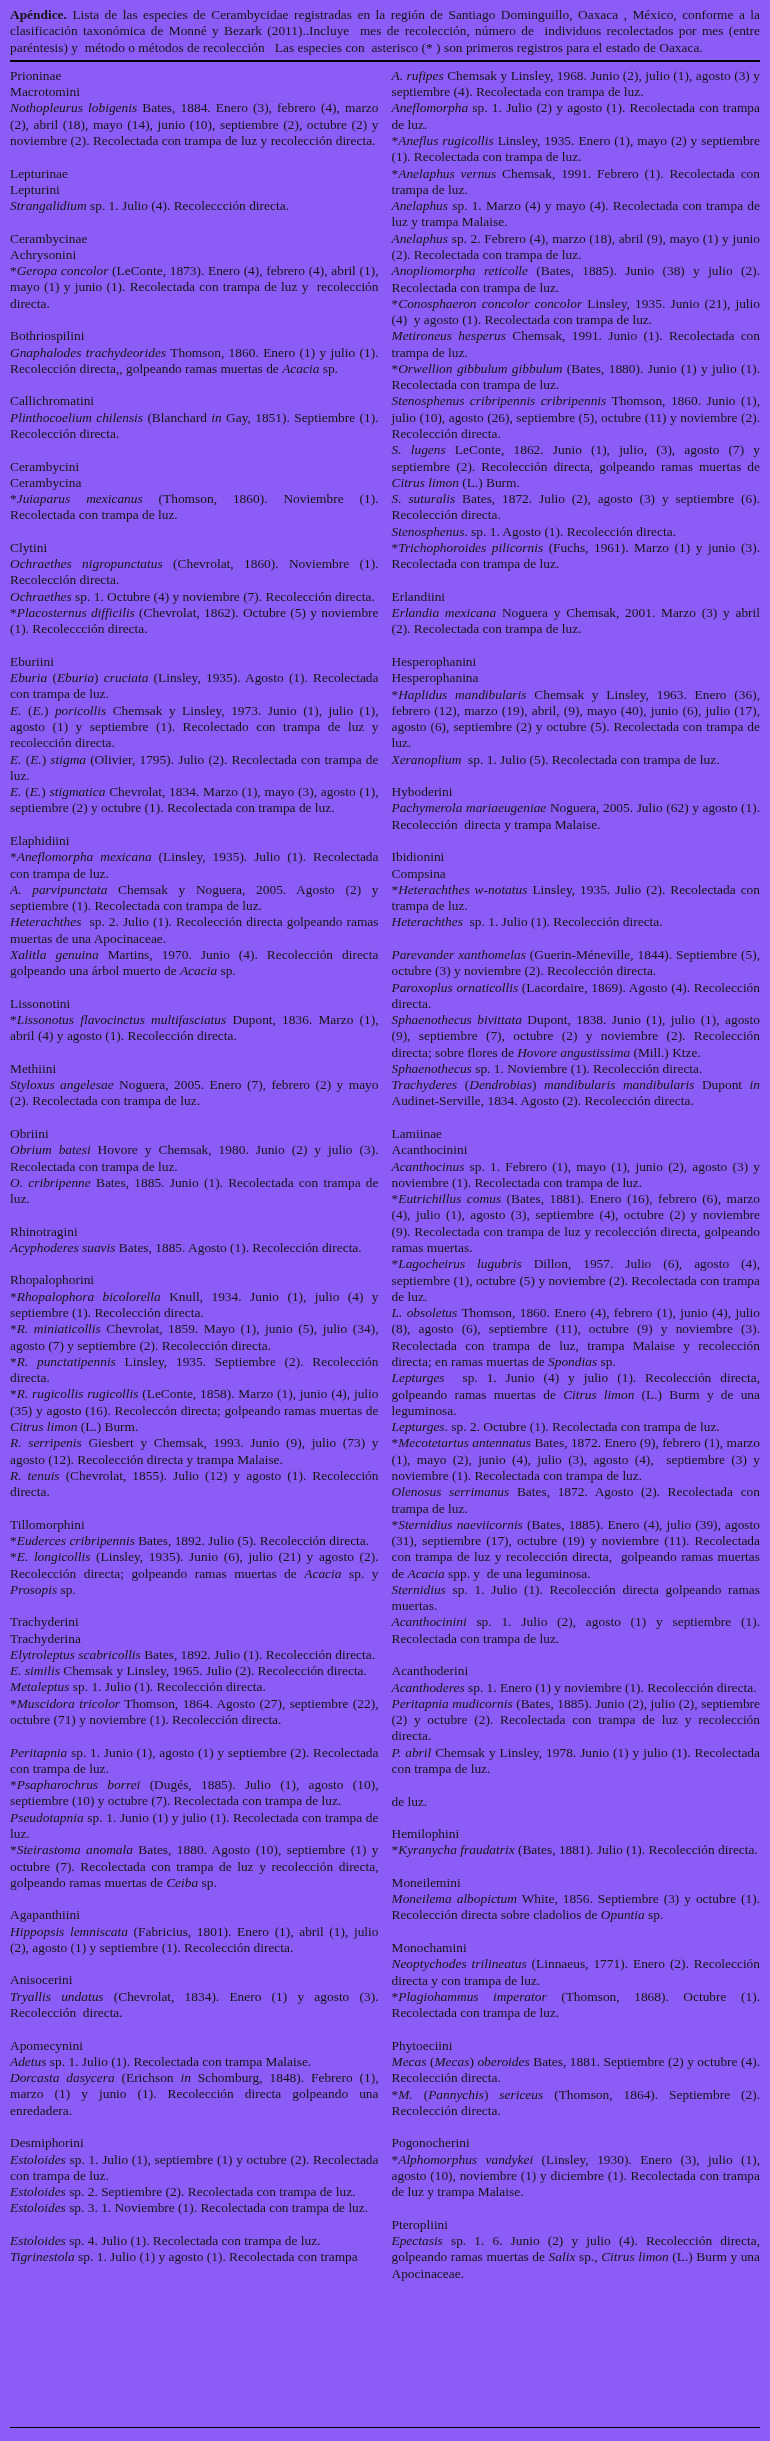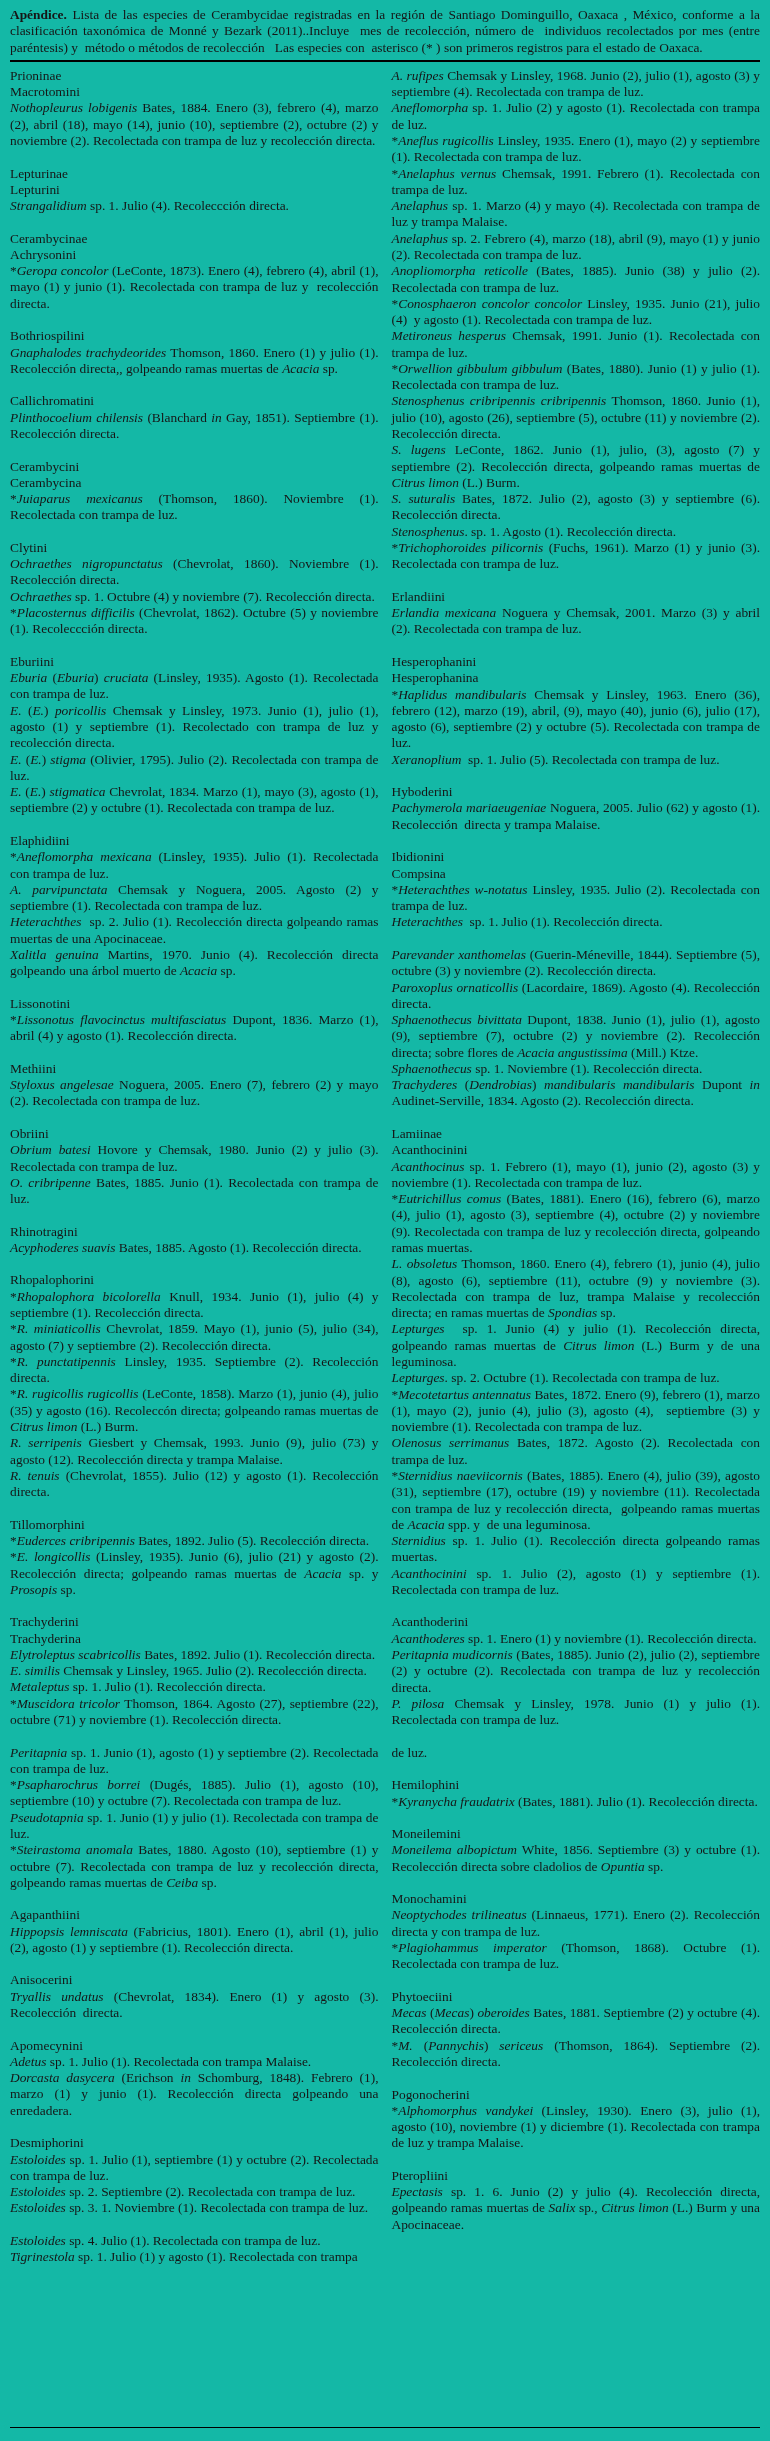--- a/index.html
+++ b/index.html
@@ -4,21 +4,21 @@
 <style>
   html, body {
     margin: 0;
     padding: 0;
     background: #ffffff;
   }
   #page {
     position: relative;
     width: 770px;
     height: 2441px;
-    background: #14b8a6;
+    background: #8b5cf6;
     color: #161616;
     font-family: "Liberation Serif", "DejaVu Serif", serif;
     font-size: 13.4px;
     line-height: 16.28px;
     box-sizing: border-box;
     padding: 7px 10px 0 10px;
     overflow: hidden;
   }
   #header-para {
     text-align: justify;
@@ -214,43 +214,44 @@
         </div>
         <div class="group">
           <p>Ibidionini</p>
           <p>Compsina</p>
           <p>*<i>Heterachthes w-notatus</i> Linsley, 1935. Julio (2). Recolectada con trampa de luz.</p>
           <p><i>Heterachthes</i>&nbsp; sp. 1. Julio (1). Recolección directa.</p>
         </div>
         <div class="group">
           <p><i>Parevander xanthomelas</i> (Guerin-Méneville, 1844). Septiembre (5), octubre (3) y noviembre (2). Recolección directa.</p>
           <p><i>Paroxoplus ornaticollis</i> (Lacordaire, 1869). Agosto (4). Recolección directa.</p>
-          <p><i>Sphaenothecus bivittata</i> Dupont, 1838. Junio (1), julio (1), agosto (9), septiembre (7), octubre (2) y noviembre (2). Recolección directa; sobre flores de <i>Acacia angustissima</i> (Mill.) Ktze.</p>
+          <p><i>Sphaenothecus bivittata</i> Dupont, 1838. Junio (1), julio (1), agosto (9), septiembre (7), octubre (2) y noviembre (2). Recolección directa; sobre flores de <i>Hovore angustissima</i> (Mill.) Ktze.</p>
           <p><i>Sphaenothecus</i> sp. 1. Noviembre (1). Recolección directa.</p>
           <p><i>Trachyderes</i> (<i>Dendrobias</i>) <i>mandibularis mandibularis</i> Dupont <i>in</i> Audinet-Serville, 1834. Agosto (2). Recolección directa.</p>
         </div>
         <div class="group">
           <p>Lamiinae</p>
           <p>Acanthocinini</p>
           <p><i>Acanthocinus</i> sp. 1. Febrero (1), mayo (1), junio (2), agosto (3) y noviembre (1). Recolectada con trampa de luz.</p>
           <p>*<i>Eutrichillus comus</i> (Bates, 1881). Enero (16), febrero (6), marzo (4), julio (1), agosto (3), septiembre (4), octubre (2) y noviembre (9). Recolectada con trampa de luz y recolección directa, golpeando ramas muertas.</p>
+          <p>*<i>Lagocheirus lugubris</i> Dillon, 1957. Julio (6), agosto (4), septiembre (1), octubre (5) y noviembre (2). Recolectada con trampa de luz.</p>
           <p><i>L. obsoletus</i> Thomson, 1860. Enero (4), febrero (1), junio (4), julio (8), agosto (6), septiembre (11), octubre (9) y noviembre (3). Recolectada con trampa de luz, trampa Malaise y recolección directa; en ramas muertas de <i>Spondias</i> sp.</p>
           <p><i>Lepturges</i>&nbsp; sp. 1. Junio (4) y julio (1). Recolección directa, golpeando ramas muertas de <i>Citrus limon</i> (L.) Burm y de una leguminosa.</p>
           <p><i>Lepturges</i>. sp. 2. Octubre (1). Recolectada con trampa de luz.</p>
           <p>*<i>Mecotetartus antennatus</i> Bates, 1872. Enero (9), febrero (1), marzo (1), mayo (2), junio (4), julio (3), agosto (4),&nbsp; septiembre (3) y noviembre (1). Recolectada con trampa de luz.</p>
           <p><i>Olenosus serrimanus</i> Bates, 1872. Agosto (2). Recolectada con trampa de luz.</p>
           <p>*<i>Sternidius naeviicornis</i> (Bates, 1885). Enero (4), julio (39), agosto (31), septiembre (17), octubre (19) y noviembre (11). Recolectada con trampa de luz y recolección directa,&nbsp; golpeando ramas muertas de <i>Acacia</i> spp. y&nbsp; de una leguminosa.</p>
           <p><i>Sternidius</i> sp. 1. Julio (1). Recolección directa golpeando ramas muertas.</p>
           <p><i>Acanthocinini</i> sp. 1. Julio (2), agosto (1) y septiembre (1). Recolectada con trampa de luz.</p>
         </div>
         <div class="group">
           <p>Acanthoderini</p>
           <p><i>Acanthoderes</i> sp. 1. Enero (1) y noviembre (1). Recolección directa.</p>
           <p><i>Peritapnia mudicornis</i> (Bates, 1885). Junio (2), julio (2), septiembre (2) y octubre (2). Recolectada con trampa de luz y recolección directa.</p>
-          <p><i>P. pilosa</i> Chemsak y Linsley, 1978. Junio (1) y julio (1). Recolectada con trampa de luz.</p>
+          <p><i>P. abril</i> Chemsak y Linsley, 1978. Junio (1) y julio (1). Recolectada con trampa de luz.</p>
         </div>
         <div class="group">
           <p>de luz.</p>
         </div>
         <div class="group">
           <p>Hemilophini</p>
           <p>*<i>Kyranycha fraudatrix</i> (Bates, 1881). Julio (1). Recolección directa.</p>
         </div>
         <div class="group">
           <p>Moneilemini</p>

